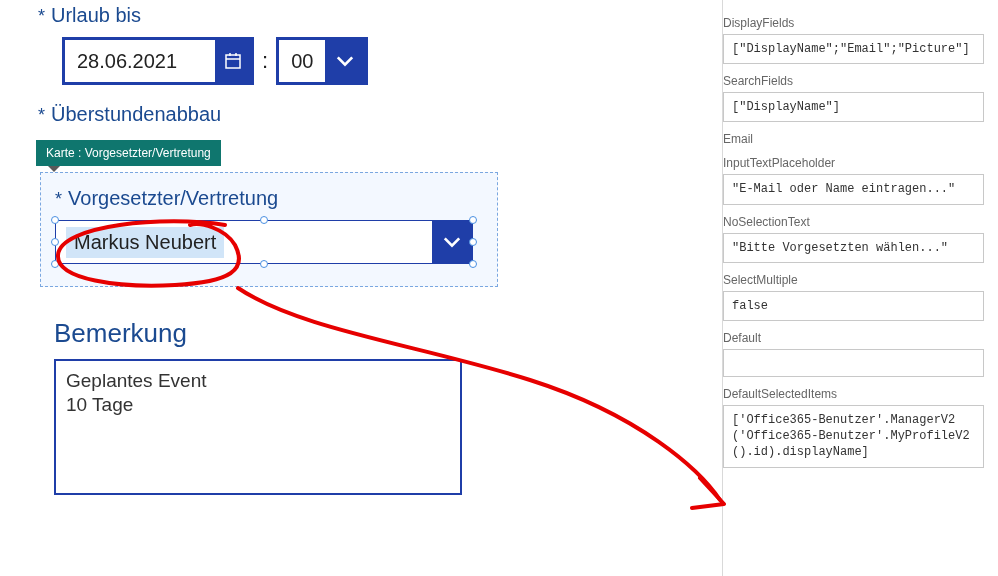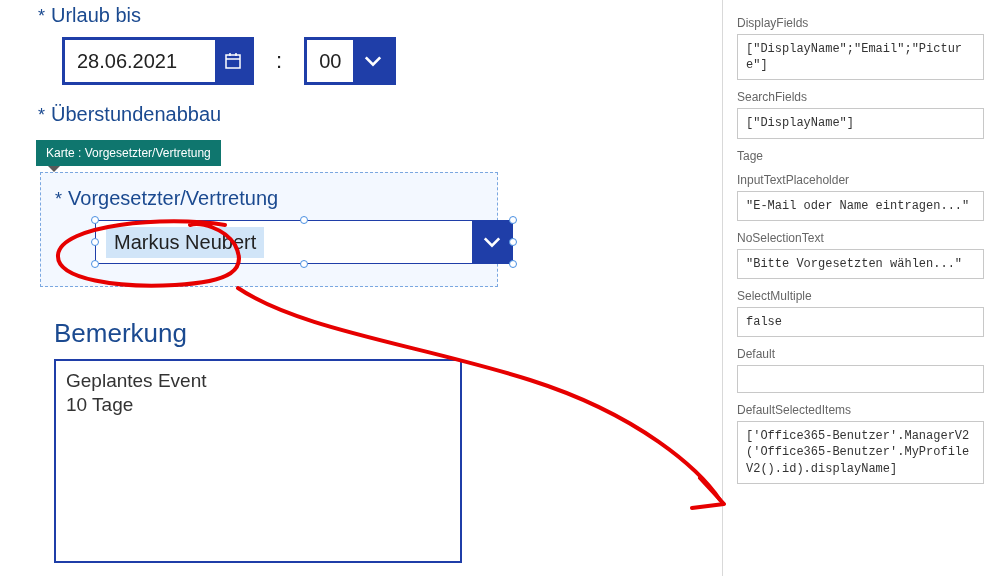--- a/index.html
+++ b/index.html
@@ -36,21 +36,21 @@
   .fld-label {
     color: #1b4a90;
     font-size: 20px;
     font-weight: 400;
     margin: 4px 0 10px 0;
     display: flex;
     align-items: baseline;
   }
   .date-row {
     display: flex;
-    gap: 20px;
+    gap: 6px;
     margin-left: 24px;
     margin-bottom: 18px;
   }
   .date-box {
     border: 3px solid #1f3ea8;
     background: #fff;
     height: 48px;
     display: flex;
     align-items: center;
   }
@@ -126,21 +126,20 @@
 
   .combo-wrap {
     position: relative;
     margin-top: 8px;
     width: 418px;
     height: 44px;
     border: 1px solid #1f3ea8;
     background: #fff;
     display: flex;
     align-items: center;
-    margin-left: 40px;
   }
   .combo-token {
     background: #d1e5f8;
     margin-left: 10px;
     padding: 4px 8px;
     font-size: 20px;
     color: #222;
   }
   .combo-dd {
     position: absolute;
@@ -177,38 +176,38 @@
     width: 440px;
   }
   .remark-label {
     color: #1b4a90;
     font-size: 26px;
     margin: 0 0 10px 0;
   }
   .remark-box {
     border: 2px solid #1f3ea8;
     width: 408px;
-    height: 204px;
+    height: 136px;
     padding: 8px 10px;
     font-size: 19px;
     color: #333;
     line-height: 1.25;
     white-space: pre-line;
   }
 
   
   .prop-panel {
     position: absolute;
     right: 0;
     top: 0;
     width: 276px;
     height: 576px;
     border-left: 1px solid #d9d9d9;
     background: #fff;
-    padding: 6px 14px 0 14px;
+    padding: 6px 14px 0 0;
     overflow: hidden;
   }
   .prop-label {
     font-size: 12px;
     color: #666;
     margin-top: 10px;
     margin-bottom: 4px;
     font-weight: 400;
   }
   .prop-input {
@@ -319,21 +318,21 @@
 </div>
 
 <div class="prop-panel">
 
   <div class="prop-label">DisplayFields</div>
   <div class="prop-input">["DisplayName";"Email";"Picture"]</div>
 
   <div class="prop-label">SearchFields</div>
   <div class="prop-input">["DisplayName"]</div>
 
-  <div class="prop-label">Tage</div>
+  <div class="prop-label">Email</div>
 
   <div class="prop-label">InputTextPlaceholder</div>
   <div class="prop-input">"E-Mail oder Name eintragen..."</div>
 
   <div class="prop-label">NoSelectionText</div>
   <div class="prop-input">"Bitte Vorgesetzten wählen..."</div>
 
   <div class="prop-label">SelectMultiple</div>
   <div class="prop-input">false</div>
 

